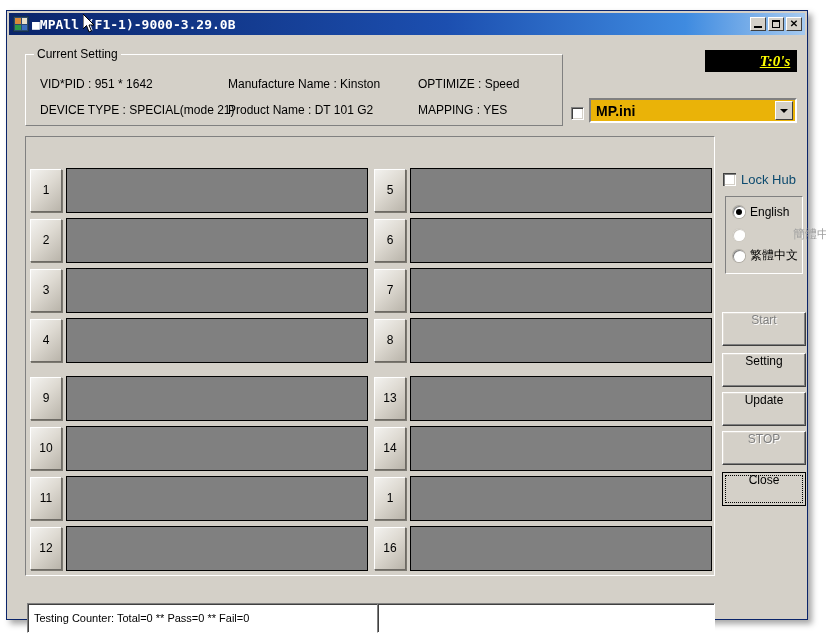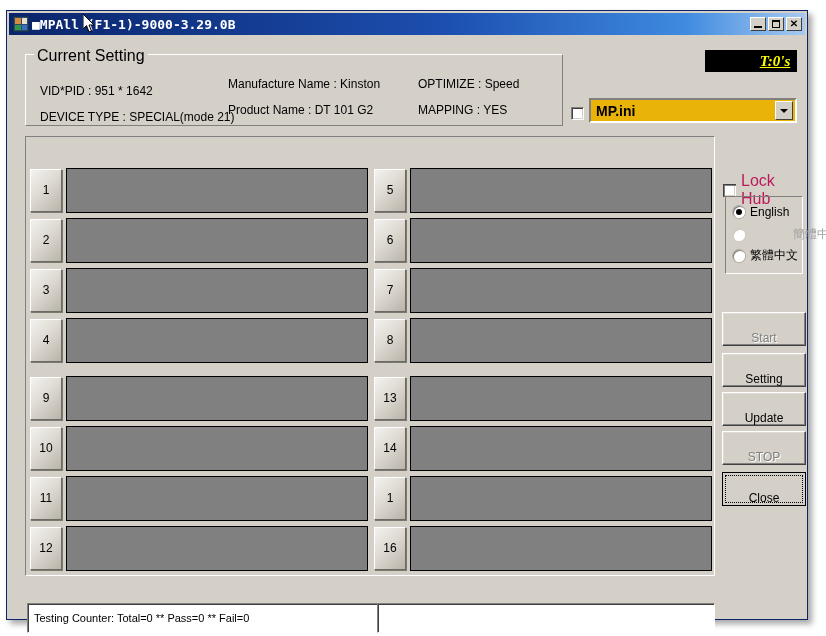--- a/index.html
+++ b/index.html
@@ -101,26 +101,26 @@
     border: 1px solid #ffffff;
     border-top-color: #fff; border-left-color: #fff;
     border-right-color: #808080; border-bottom-color: #808080;
     pointer-events: none;
   }
   .group-title {
     position: absolute;
     left: 8px; top: -8px;
     background: #d4d0c8;
     padding: 0 3px;
-    font-size: 16px;
+    font-size: 12px;
     color: #000;
     z-index: 2;
   }
   .cs-row { position: absolute; font-size: 12px; color: #000; white-space: nowrap; }
-  .cs-c1 { left: 14px; margin-top: 7px; }
+  .cs-c1 { left: 14px; }
   .cs-c2 { left: 202px; }
   .cs-c3 { left: 392px; }
   .cs-r1 { top: 22px; }
   .cs-r2 { top: 48px; }
 
   
   .timer {
     position: absolute;
     left: 696px; top: 14px;
     width: 92px; height: 22px;
@@ -231,21 +231,21 @@
     background: #808080;
     border: 1px solid #000000;
     box-sizing: border-box;
   }
 
   
   .lockhub {
     position: absolute;
     left: 714px; top: 136px;
     display: flex; align-items: center;
-    font-size: 16px; color: #be185d;
+    font-size: 13px; color: #0c4a6e;
   }
   .cb {
     width: 13px; height: 13px;
     background: #ffffff;
     box-shadow: inset 1px 1px 0 #404040, inset 2px 2px 0 #808080, inset -1px -1px 0 #ffffff, inset -2px -2px 0 #d4d0c8;
     box-sizing: border-box;
     margin-right: 5px;
     flex: 0 0 auto;
   }
 
@@ -292,21 +292,21 @@
     position: absolute;
     left: 713px;
     width: 84px; height: 34px;
     background: #d4d0c8;
     border-top: 1px solid #ffffff;
     border-left: 1px solid #ffffff;
     border-right: 1px solid #404040;
     border-bottom: 1px solid #404040;
     box-shadow: inset -1px -1px 0 #808080, inset 1px 1px 0 #dfdbd4;
     box-sizing: border-box;
-    display: flex; align-items: flex-end; justify-content: center;
+    display: flex; align-items: flex-start; justify-content: center;
     font-size: 12px; color: #000;
   }
   .side-btn.disabled { color: #808080; text-shadow: 1px 1px 0 #ffffff; }
   .side-btn.focused { border: 1px solid #000000; box-shadow: none; }
   .side-btn.focused .focus-ring {
     position: absolute;
     left: 2px; top: 2px; right: 2px; bottom: 2px;
     border: 1px dotted #000;
     box-sizing: border-box;
   }

